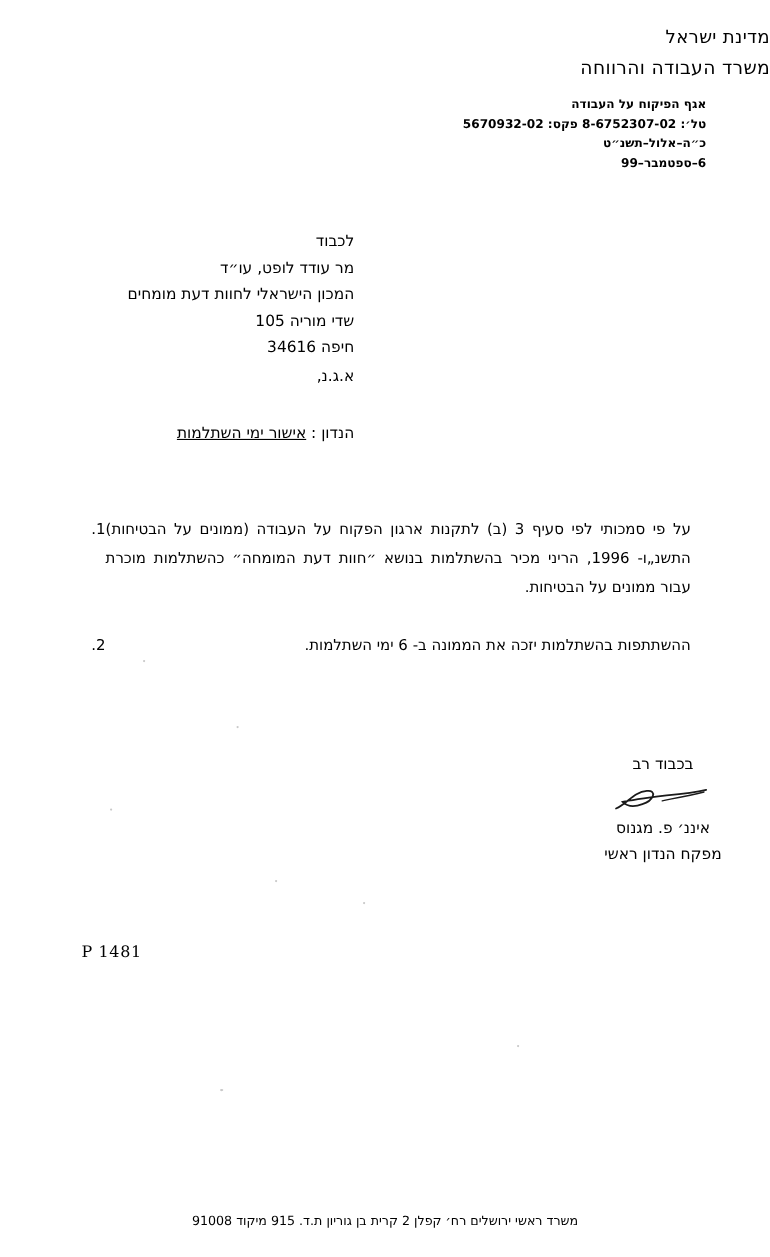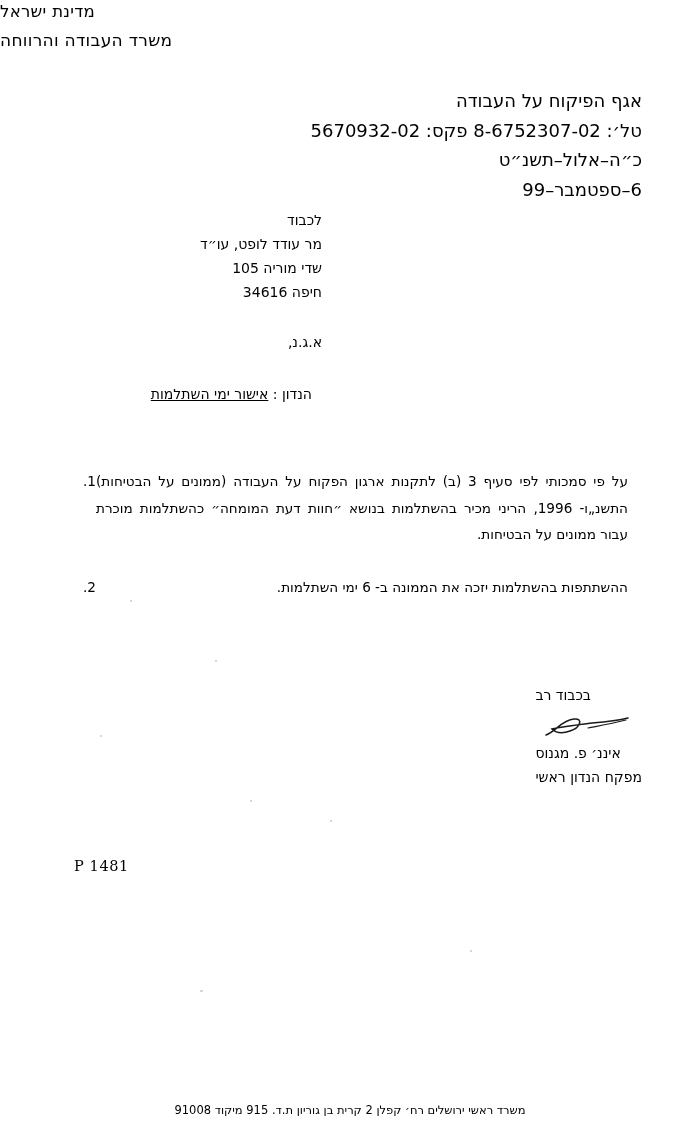--- a/index.html
+++ b/index.html
@@ -17,41 +17,43 @@
   }
   .page {
     position: relative;
     width: 700px;
     height: 1143px;
     overflow: hidden;
   }
 
   
   .letterhead {
-    text-align: left;
+    text-align: right;
+    margin-top: 22px;
     line-height: 1.5;
   }
   .letterhead .line1 {
     font-size: 16.5px;
     letter-spacing: 0.3px;
   }
   .letterhead .line2 {
     font-size: 17px;
     margin-top: 3px;
     letter-spacing: 0.3px;
   }
 
   
   .sender {
     position: absolute;
     top: 86px;
     right: 58px;
     text-align: right;
-    font-size: 18px;
+    font-size: 11px;
     line-height: 1.65;
+    font-weight: bold;
   }
   .sender div { white-space: nowrap; }
   .sender .ltr-ish { direction: rtl; unicode-bidi: plaintext; }
 
   
   .addressee {
     position: absolute;
     top: 208px;
     right: 378px;
     text-align: right;
@@ -66,21 +68,21 @@
     position: absolute;
     top: 334px;
     right: 378px;
     font-size: 14px;
   }
 
   
   .subject-block {
     position: absolute;
     top: 382px;
-    right: 388px;
+    right: 378px;
     font-size: 14px;
     line-height: 1.75;
     text-align: right;
   }
   .subject-line .label { }
   .subject-line .value {
     text-decoration: underline;
   }
   .reference-line { white-space: nowrap; }
 
@@ -109,23 +111,23 @@
     flex: 1 1 auto;
     text-align: justify;
     text-justify: inter-word;
   }
   .para.last .txt { }
 
   
   .closing {
     position: absolute;
     top: 684px;
-    right: 58px;
-    font-size: 14px;
-    text-align: left;
+    right: 44px;
+    font-size: 14px;
+    text-align: center;
     line-height: 1.7;
     margin-left: 28px;
   }
   .signature-img {
     margin: 6px 10px 2px 0;
     height: 26px;
     width: 90px;
   }
   .signer {
     font-size: 14px;
@@ -176,20 +178,21 @@
   <div class="sender">
     <div>אגף הפיקוח על העבודה</div>
     <div class="ltr-ish">טל׳: 8-6752307-02 פקס: 5670932-02</div>
     <div>כ״ה–אלול–תשנ״ט</div>
     <div>6–ספטמבר–99</div>
   </div>
 
   <div class="addressee">
     <div>לכבוד</div>
     <div>מר עודד לופט, עו״ד</div>
+    <div>המכון הישראלי לחוות דעת מומחים</div>
     <div>שדי מוריה 105</div>
     <div>חיפה 34616</div>
   </div>
 
   <div class="salutation">א.ג.נ,</div>
 
   <div class="subject-block">
     <div class="subject-line">
       <span class="label">הנדון : </span><span class="value">אישור ימי השתלמות</span>
     </div>

